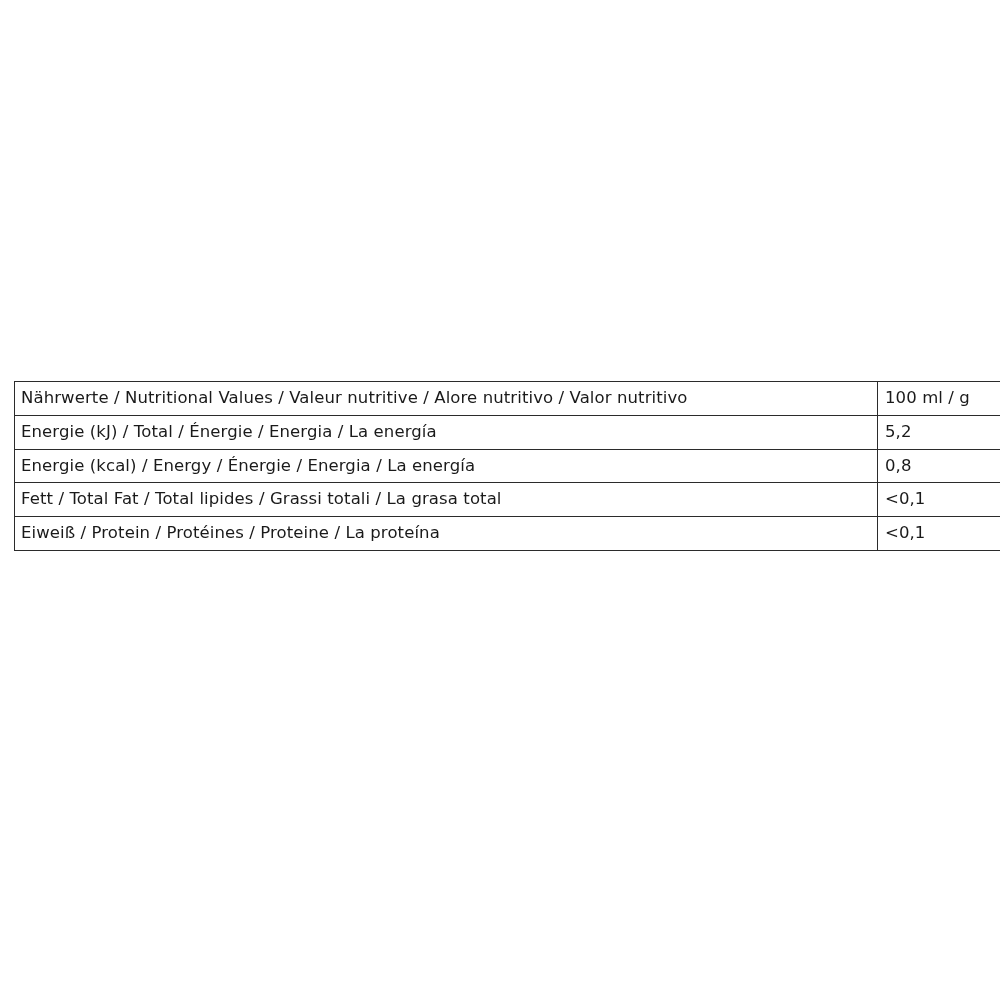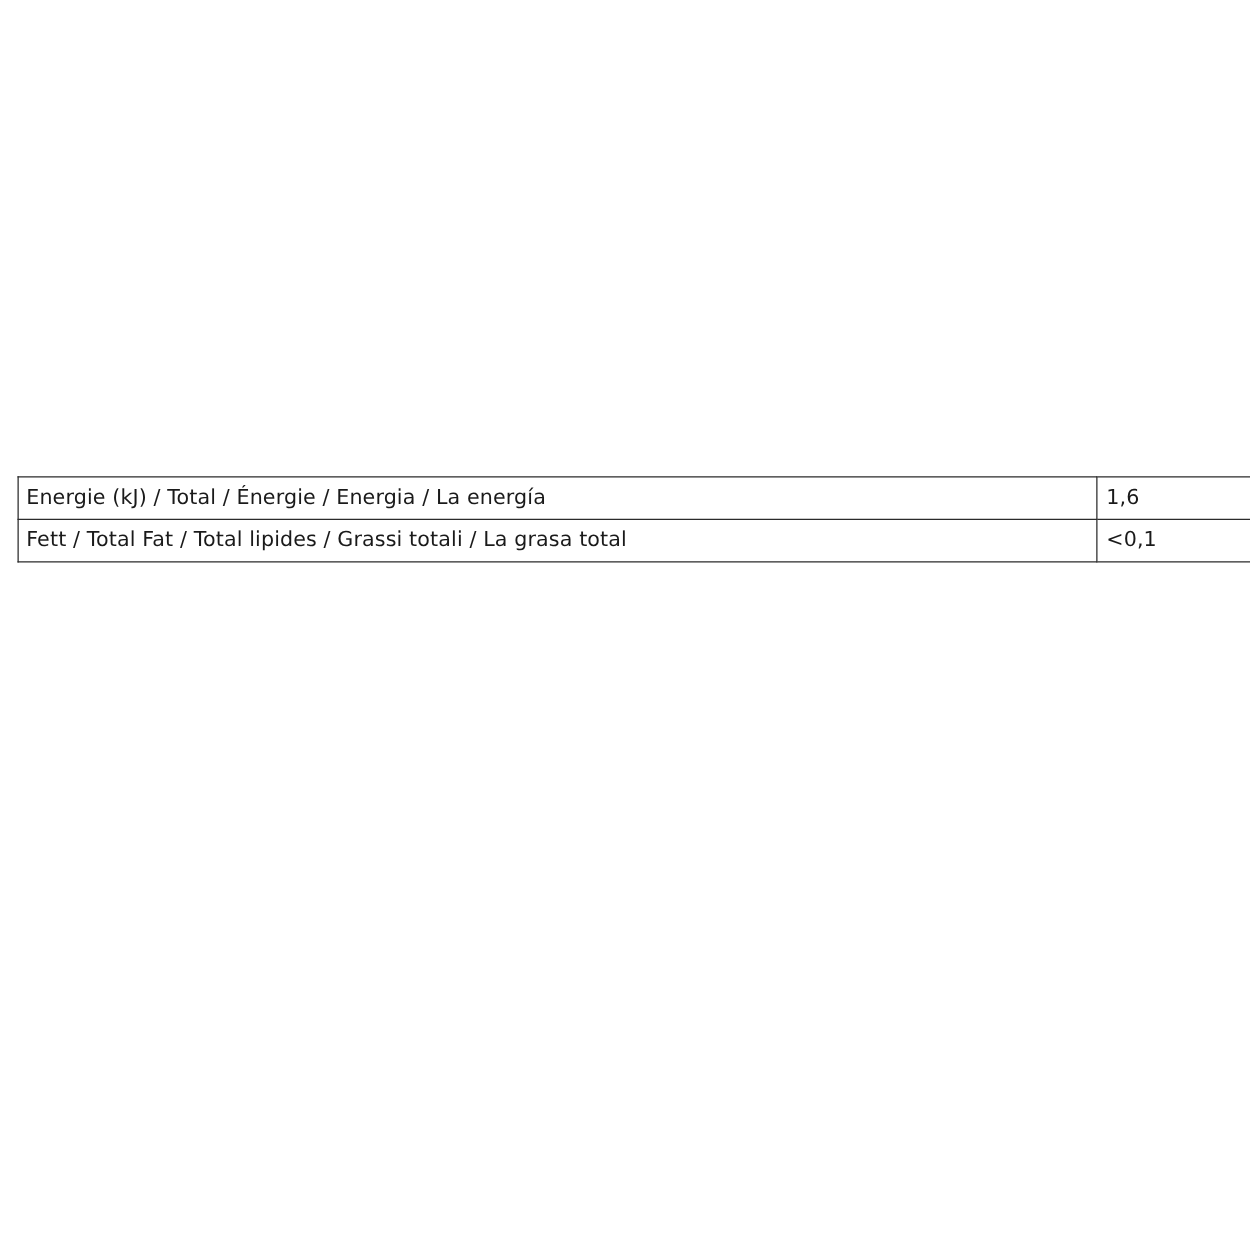--- a/index.html
+++ b/index.html
@@ -58,22 +58,34 @@
     border-bottom-width: 1px;
   }
 </style>
 </head>
 <body>
 
 <div id="nutrition-table-wrap">
   <table class="nutrition">
     <tbody>
       <tr>
+        <td class="label">Nährwerte / Nutritional Values / Valeur nutritive / Alore nutritivo / Valor nutritivo</td>
+        <td class="value">100 ml / g</td>
+      </tr>
+      <tr>
         <td class="label">Energie (kJ) / Total / Énergie / Energia / La energía</td>
-        <td class="value">1,6</td>
+        <td class="value">5,2</td>
+      </tr>
+      <tr>
+        <td class="label">Energie (kcal) / Energy / Énergie / Energia / La energía</td>
+        <td class="value">0,8</td>
       </tr>
       <tr>
         <td class="label">Fett / Total Fat / Total lipides / Grassi totali / La grasa total</td>
+        <td class="value">&lt;0,1</td>
+      </tr>
+      <tr>
+        <td class="label">Eiweiß / Protein / Protéines / Proteine / La proteína</td>
         <td class="value">&lt;0,1</td>
       </tr>
     </tbody>
   </table>
 </div>
 
 </body></html>

